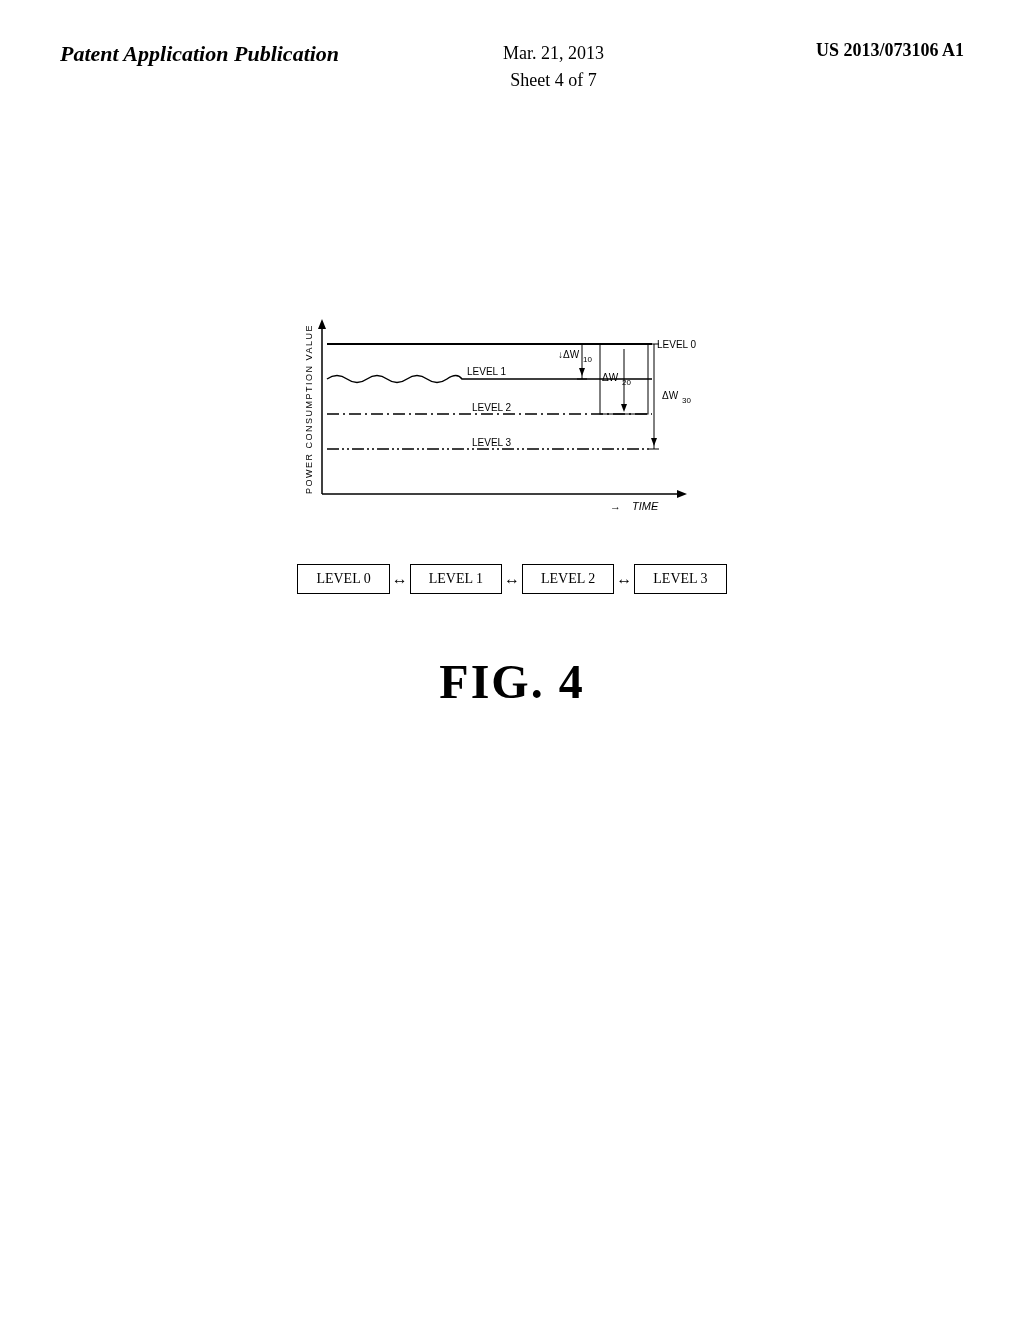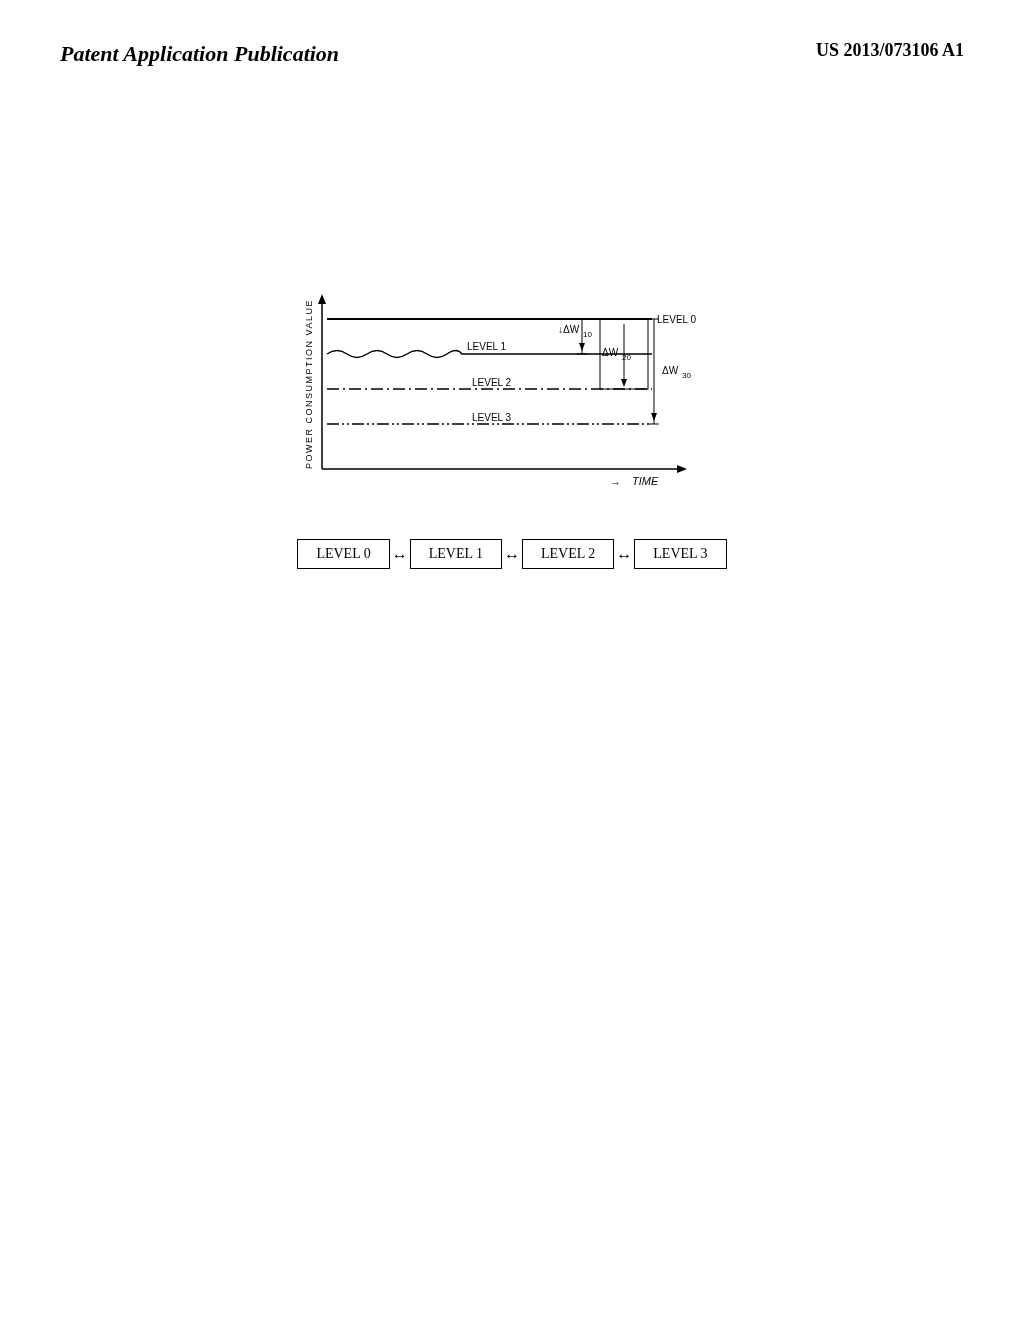--- a/index.html
+++ b/index.html
@@ -81,20 +81,24 @@
       font-size: 48px;
       font-weight: bold;
       letter-spacing: 2px;
     }
   </style>
 </head>
 <body>
 
 <div class="header">
   <div class="header-left">Patent Application Publication</div>
+  <div class="header-middle">
+    <span>Mar. 21, 2013</span><br>
+    <span>Sheet 4 of 7</span>
+  </div>
   <div class="header-right">US 2013/073106 A1</div>
 </div>
 
 <div class="main-content">
 
   <div class="chart-area">
 
     <div style="position:absolute; left:-8px; top:0; height:190px; display:flex; align-items:center; justify-content:center;">
       <div style="transform: rotate(-90deg); font-size:9px; letter-spacing:1.5px; white-space:nowrap; font-family: Arial, sans-serif;">
         <span>POWER CONSUMPTION VALUE</span>
@@ -180,14 +184,15 @@
     <div class="arrow-bidirectional">
       <span style="font-size:16px;">↔</span>
     </div>
 
     <div class="level-box">
       <span>LEVEL 3</span>
     </div>
 
   </div>
 
+  <div class="fig-label">FIG. 4</div>
 
 </div>
 
 </body></html>

